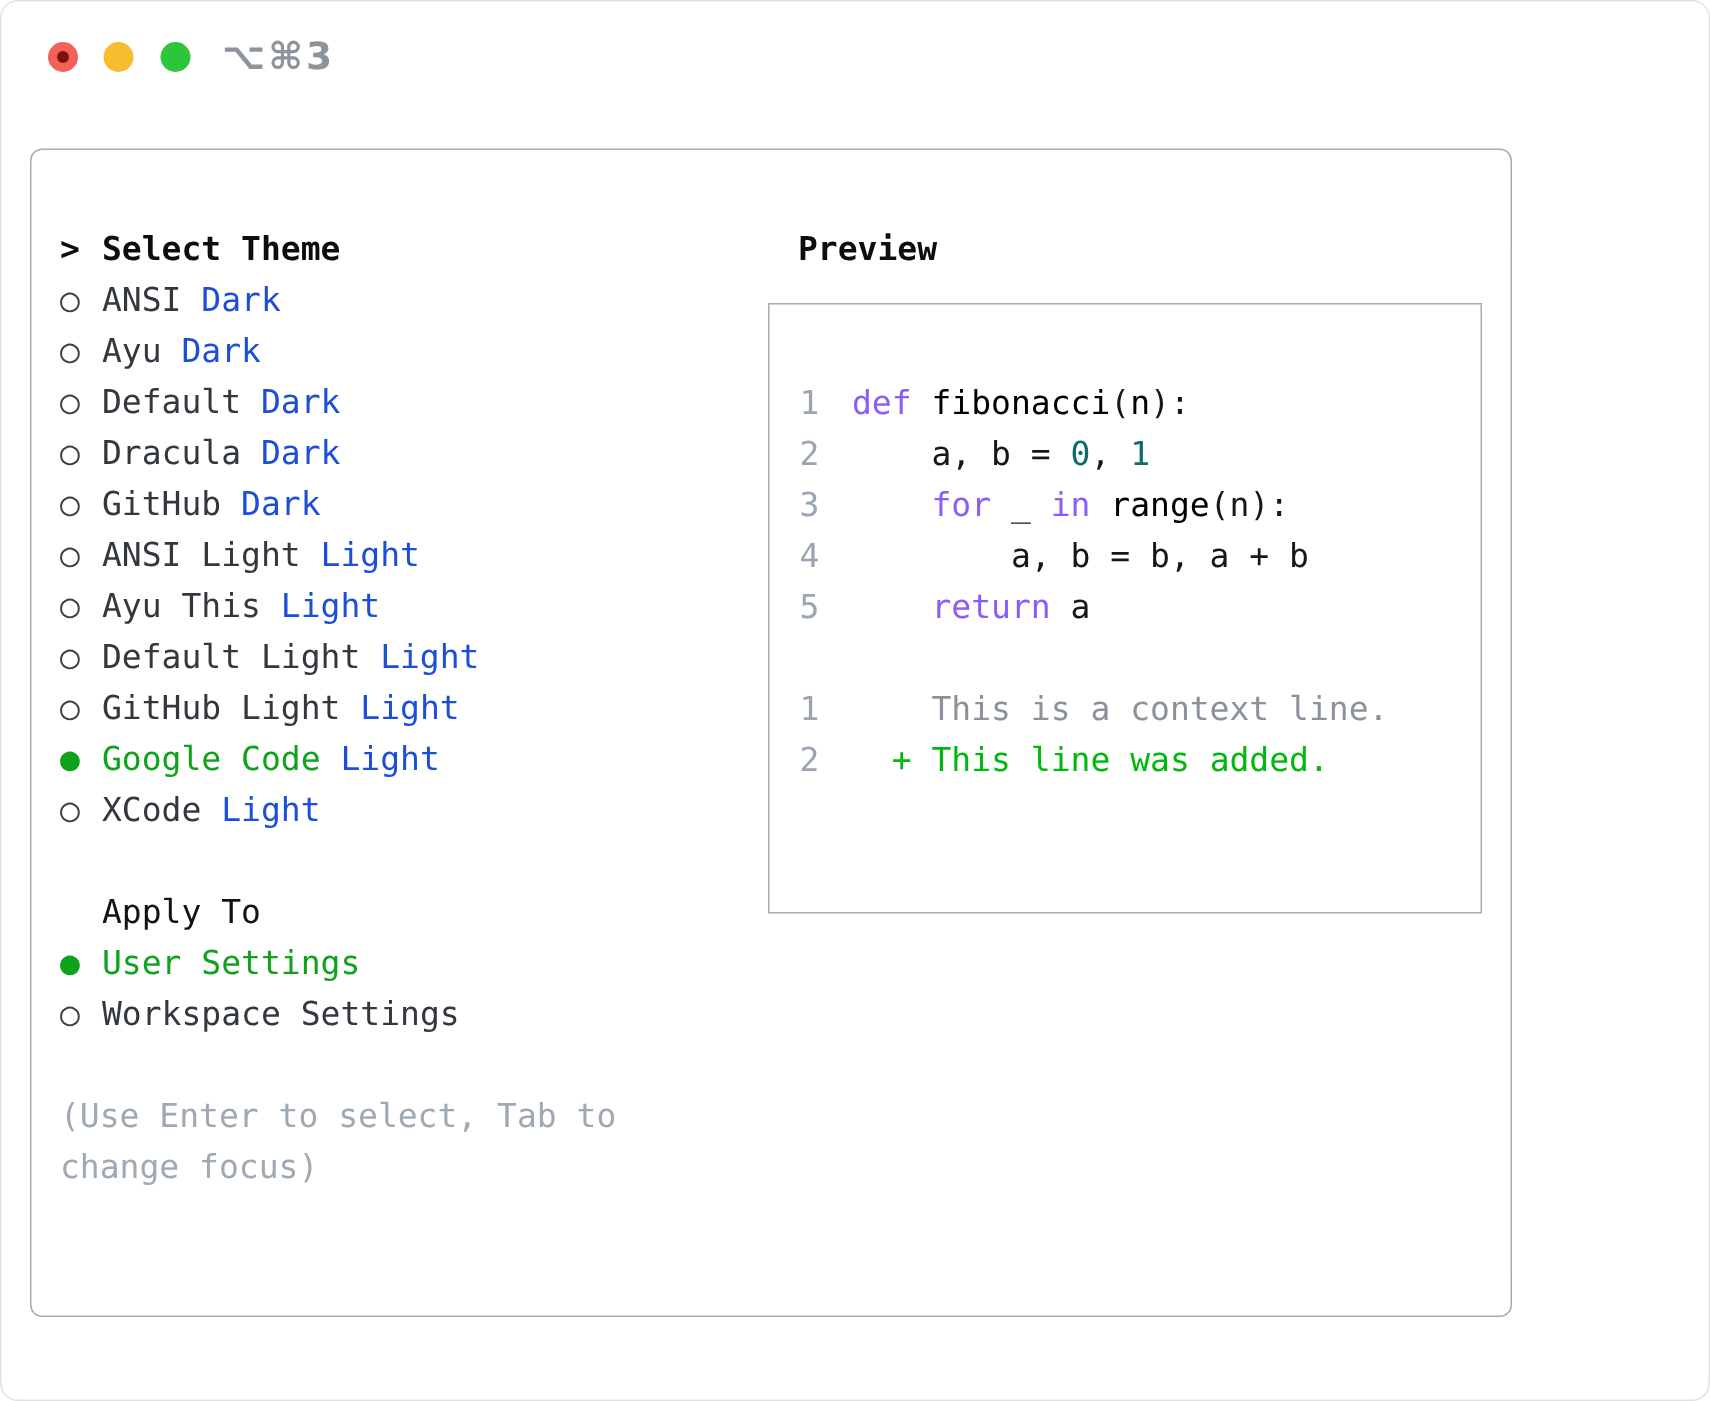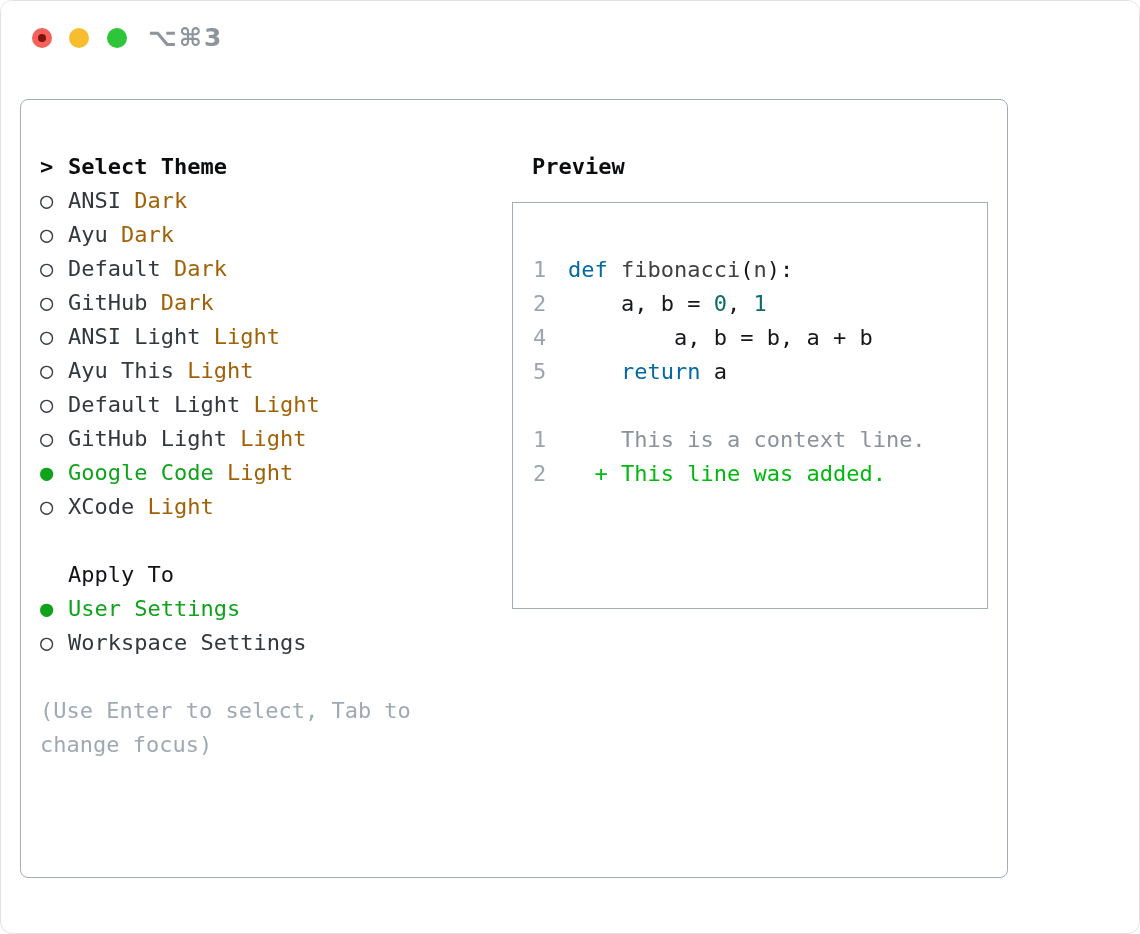--- a/index.html
+++ b/index.html
@@ -31,21 +31,21 @@
   
   .panel {
     position:absolute; left:19px; top:98px; width:988px; height:779px;
     border:1.5px solid #a4acb6; border-radius:8px; background:#ffffff;
   }
   .row { line-height:34px; font-size:22px; white-space:pre; }
   
   .left-col { position:absolute; left:19px; top:50px; }
   .mk { display:inline-block; width:28px; color:#3a4046; }
   .nm { color:#33383f; }
-  .vr { color:#a16207; margin-left:1ch; }
+  .vr { color:#1d4ed8; margin-left:1ch; }
   .hdr .mk { color:#0c0d0f; font-weight:bold; }
   .hdr .nm { color:#0c0d0f; font-weight:bold; }
   .row.sel .mk { color:#0fa31b; }
   .row.sel .nm { color:#0fa31b; }
   .apply-hdr { color:#111316; padding-left:28px; }
   .spacer { height:34px; }
   .help { color:#9fa9b3; }
   
   .preview-hdr {
     position:absolute; left:479px; top:50px;
@@ -53,22 +53,22 @@
   }
   .preview-box {
     position:absolute; left:491px; top:102px; width:476px; height:407px;
     border:1.5px solid #a4acb6; background:#ffffff;
     padding:50px 0 0 20px; overflow:hidden;
   }
   .cl { line-height:34px; font-size:22px; white-space:pre; }
   .ln { display:inline-block; width:35px; color:#9aa5b1; }
   .src { white-space:pre; }
   .tk-pl  { color:#15171a; }
-  .tk-kw  { color:#0369a1; }
-  .tk-fn  { color:#404040; }
+  .tk-kw  { color:#8b5cf6; }
+  .tk-fn  { color:#000000; }
   .tk-num { color:#0c6b6b; }
   .tk-ctx { color:#8b929b; }
   .tk-del { color:#cc3322; }
   .tk-add { color:#00b80e; }
 </style>
 </head>
 <body>
 
 <div class="window">
 
@@ -83,20 +83,21 @@
 
   <div class="panel">
 
     <div class="left-col">
 
       <div class="row hdr"><span class="mk">&gt;</span><span class="nm">Select Theme</span></div>
 
       <div class="row"><span class="mk">○</span><span class="nm">ANSI</span><span class="vr">Dark</span></div>
       <div class="row"><span class="mk">○</span><span class="nm">Ayu</span><span class="vr">Dark</span></div>
       <div class="row"><span class="mk">○</span><span class="nm">Default</span><span class="vr">Dark</span></div>
+      <div class="row"><span class="mk">○</span><span class="nm">Dracula</span><span class="vr">Dark</span></div>
       <div class="row"><span class="mk">○</span><span class="nm">GitHub</span><span class="vr">Dark</span></div>
       <div class="row"><span class="mk">○</span><span class="nm">ANSI Light</span><span class="vr">Light</span></div>
       <div class="row"><span class="mk">○</span><span class="nm">Ayu This</span><span class="vr">Light</span></div>
       <div class="row"><span class="mk">○</span><span class="nm">Default Light</span><span class="vr">Light</span></div>
       <div class="row"><span class="mk">○</span><span class="nm">GitHub Light</span><span class="vr">Light</span></div>
       <div class="row sel"><span class="mk">●</span><span class="nm">Google Code</span><span class="vr">Light</span></div>
       <div class="row"><span class="mk">○</span><span class="nm">XCode</span><span class="vr">Light</span></div>
 
       <div class="spacer"></div>
 
@@ -108,20 +109,21 @@
 
       <div class="row help">(Use Enter to select, Tab to</div>
       <div class="row help">change focus)</div>
     </div>
 
     <div class="preview-hdr">Preview</div>
 
     <div class="preview-box">
         <div class="cl"><span class="ln">1</span><span class="src"><span class="tk-kw">def</span><span class="tk-pl"> </span><span class="tk-fn">fibonacci</span><span class="tk-pl">(</span><span class="tk-fn">n</span><span class="tk-pl">):</span></span></div>
         <div class="cl"><span class="ln">2</span><span class="src"><span class="tk-pl">    a, b = </span><span class="tk-num">0</span><span class="tk-pl">, </span><span class="tk-num">1</span></span></div>
+        <div class="cl"><span class="ln">3</span><span class="src"><span class="tk-pl">    </span><span class="tk-kw">for</span><span class="tk-pl"> _ </span><span class="tk-kw">in</span><span class="tk-pl"> </span><span class="tk-fn">range</span><span class="tk-pl">(n):</span></span></div>
         <div class="cl"><span class="ln">4</span><span class="src"><span class="tk-pl">        a, b = b, a + b</span></span></div>
         <div class="cl"><span class="ln">5</span><span class="src"><span class="tk-pl">    </span><span class="tk-kw">return</span><span class="tk-pl"> a</span></span></div>
         <div class="cl"><span class="ln"></span><span class="src"></span></div>
         <div class="cl"><span class="ln">1</span><span class="src"><span class="tk-ctx">    This is a context line.</span></span></div>
         <div class="cl"><span class="ln">2</span><span class="src"><span class="tk-pl">  </span><span class="tk-add">+ This line was added.</span></span></div>
       </div>
 
   </div>
 </div>
 

